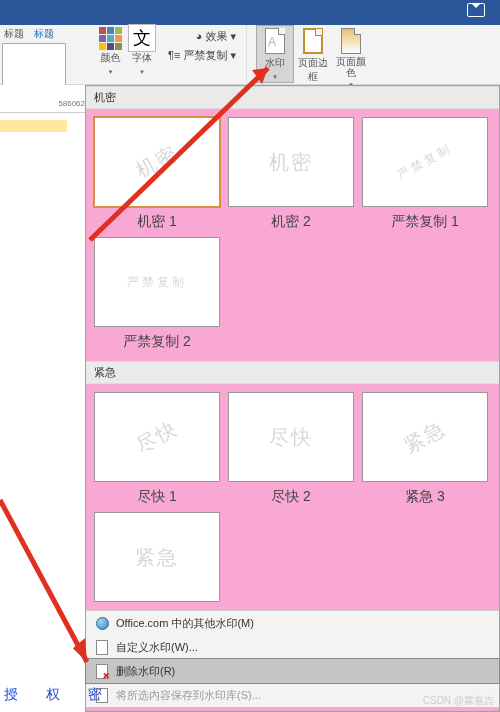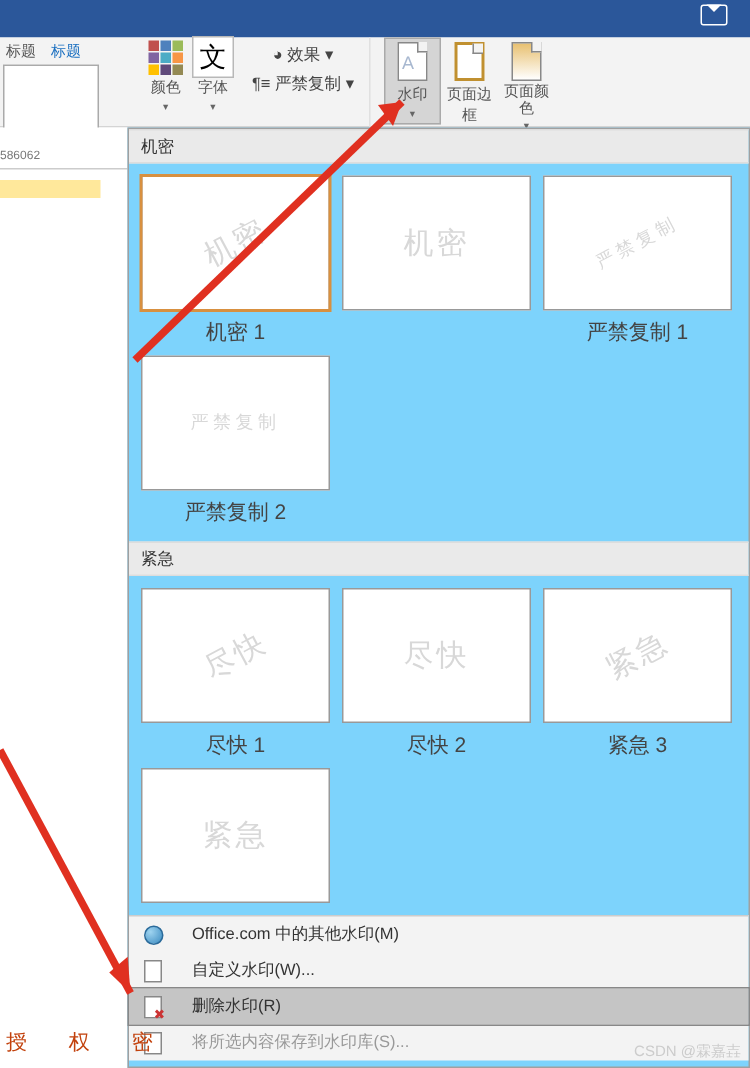--- a/index.html
+++ b/index.html
@@ -30,46 +30,46 @@
 .big-btn.active { background: #d5d5d5; border: 1px solid #aaa; }
 .big-doc { width: 20px; height: 26px; border: 1px solid #888; margin: 0 auto; background: #fff; position: relative; }
 .big-doc::after { content: ""; position: absolute; right: -1px; top: -1px; width: 6px; height: 6px; background: #f3f3f3; border-left: 1px solid #888; border-bottom: 1px solid #888; }
 .big-doc.wm .wm-a { position: absolute; left: 2px; top: 6px; font-size: 12px; color: #a8b8d0; }
 .big-doc.pc { background: linear-gradient(#e8c070, #fff); }
 .big-doc.bd { border: 2px solid #c09030; }
 
 .txt-opts { font-size: 11px; color: #444; padding: 2px 6px; }
 .txt-opts span.chk { display: inline-block; width: 10px; height: 10px; border: 1px solid #888; margin-right: 3px; vertical-align: middle; }
 
-.ruler { position: absolute; left: 0; top: 95px; height: 18px; width: 85px; background: #fff; border-bottom: 1px solid #ccc; font-size: 8px; color: #777; display: flex; justify-content: flex-start; align-items: center; }
+.ruler { position: absolute; left: 0; top: 95px; height: 18px; width: 85px; background: #fff; border-bottom: 1px solid #ccc; font-size: 8px; color: #777; display: flex; justify-content: flex-end; align-items: center; }
 .ruler-hi { position: absolute; left: 0; top: 120px; width: 67px; height: 12px; background: #ffe89b; }
 
 .page-bg { position: absolute; left: 0; top: 85px; width: 85px; bottom: 0; background: #fff; }
 
-.panel { position: absolute; left: 85px; top: 85px; right: 0; bottom: 0; background: #7dd3fc; border: 1px solid #a0a0a0; }
+.panel { position: absolute; left: 85px; top: 85px; right: 0; bottom: 0; background: #f9a8d4; border: 1px solid #a0a0a0; }
 .section-hdr { background: #eaeaea; border-top: 1px solid #ddd; border-bottom: 1px solid #ddd; padding: 3px 8px; font-size: 11px; color: #333; }
 .gallery { padding: 6px 4px; display: flex; flex-wrap: wrap; }
 .gal-item { width: 130px; margin: 2px; text-align: center; }
 .thumb { width: 126px; height: 90px; border: 1px solid #999; background: #fff; margin: 0 auto; position: relative; overflow: hidden; }
 .thumb.sel { outline: 2px solid #d89040; outline-offset: -1px; }
 .wm-text { position: absolute; left: 50%; top: 50%; transform: translate(-50%,-50%) rotate(-28deg); color: #d8d8d8; font-size: 20px; font-family: serif; white-space: nowrap; letter-spacing: 2px; }
 .wm-text.en { font-size: 12px; letter-spacing: 3px; }
 .wm-text.horiz { transform: translate(-50%,-50%); }
 .gal-item .cap { font-size: 14px; color: #444; padding: 6px 0 2px; }
 
 .menu-items { border-top: 1px solid #ccc; background: #f3f3f3; }
-.menu-item { padding: 4px 8px; font-size: 11px; color: #333; display: flex; gap: 18px; }
+.menu-item { padding: 4px 8px; font-size: 11px; color: #333; display: flex; align-items: center; gap: 6px; }
 .menu-item.hover { background: #c5c5c5; outline: 1px solid #888; }
 .mi-icon { width: 16px; height: 16px; display: flex; align-items: center; justify-content: center; }
 .mi-icon .doc { width: 12px; height: 15px; border: 1px solid #888; background: #fff; position: relative; }
 .mi-icon .globe { width: 13px; height: 13px; border-radius: 50%; background: radial-gradient(circle at 30% 30%, #9fd4f0, #3a8ac0); border: 1px solid #2a6a9a; }
 
 .arrow1 { position: absolute; left: 108px; top: 84px; width: 180px; height: 2px; pointer-events: none; z-index: 50; }
 .arrow2 { position: absolute; left: -2px; top: 510px; width: 120px; height: 2px; pointer-events: none; z-index: 50; }
-.footer { position: absolute; left: 4px; bottom: 8px; font-size: 14px; color: #c2410c; letter-spacing: 12px; text-align: right; }
+.footer { position: absolute; left: 4px; bottom: 8px; font-size: 14px; color: #1d4ed8; letter-spacing: 12px; text-align: right; }
 .csdn { position: absolute; right: 6px; bottom: 4px; font-size: 10px; color: #ccc; }
 </style>
 </head>
 <body>
 
 <div class="titlebar">
   <div class="msg-icon"></div>
 </div>
 
 <div class="ribbon">
@@ -97,21 +97,21 @@
           </div>
             </div>
           <div class="rg-label"><span>颜色</span><br><span class="drop-arrow">▾</span></div>
         </div>
         <div>
           <div class="rg-icon">
               <div class="font-box">文</div>
             </div>
           <div class="rg-label"><span>字体</span><br><span class="drop-arrow">▾</span></div>
         </div>
-        <div style="text-align:center;padding-top:2px">
+        <div style="text-align:right;padding-top:2px">
           <div class="txt-opts">◕ <span>效果</span> ▾</div>
           <div class="txt-opts">¶≡ <span>严禁复制</span> ▾</div>
         </div>
       </div>
     </div>
   </div>
 
   <div class="ribbon-right">
     <div class="big-btn active">
       <div class="big-doc wm">
@@ -144,20 +144,21 @@
     <div class="gal-item">
         <div class="thumb sel">
           <div class="wm-text">机密</div>
         </div>
         <div class="cap">机密 1</div>
       </div>
     <div class="gal-item">
         <div class="thumb">
           <div class="wm-text horiz">机密</div>
         </div>
+        <div class="cap">机密 2</div>
       </div>
     <div class="gal-item">
         <div class="thumb">
           <div class="wm-text en">严禁复制</div>
         </div>
         <div class="cap">严禁复制 1</div>
       </div>
     <div class="gal-item">
         <div class="thumb">
           <div class="wm-text horiz en">严禁复制</div>

